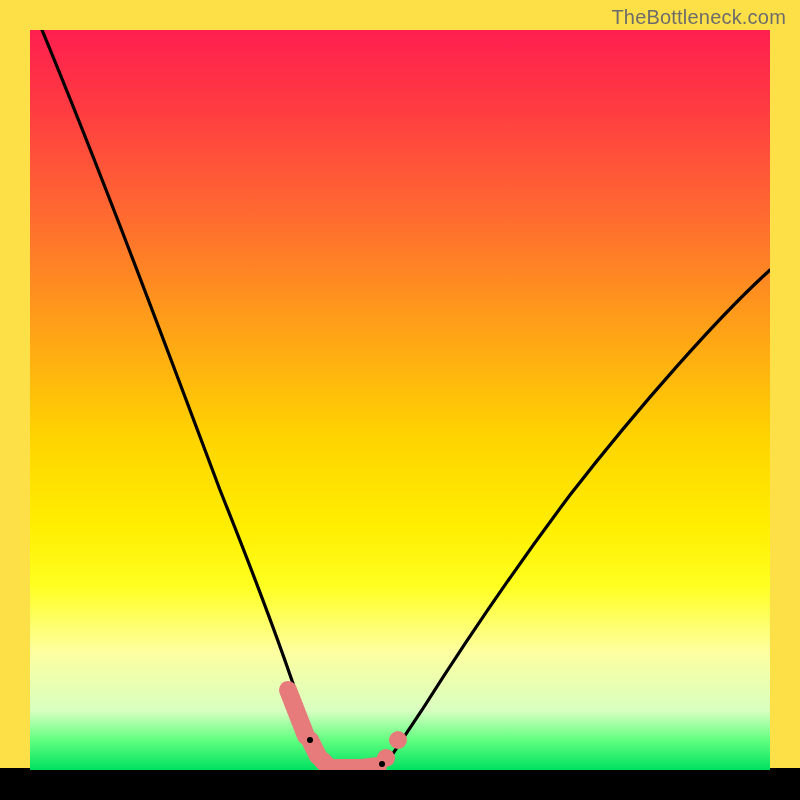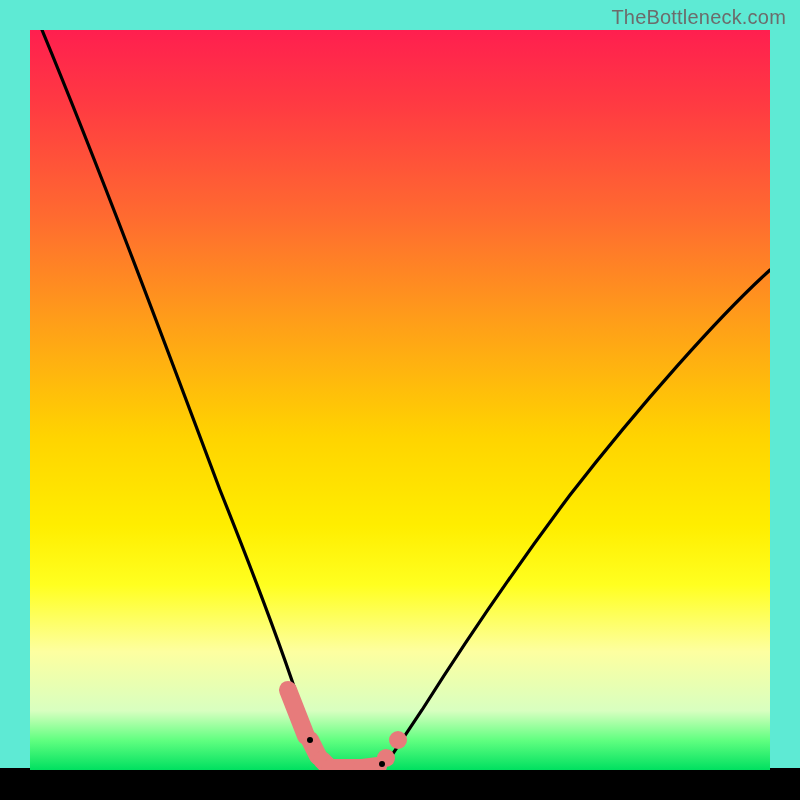--- a/index.html
+++ b/index.html
@@ -10,21 +10,21 @@
     background: #000;
     overflow: hidden;
     font-family: Arial, Helvetica, sans-serif;
   }
   .frame {
     position: absolute;
     top: 0;
     left: 0;
     width: 800px;
     height: 768px;
-    background: #5eead4;
+    background: #fde047;
   }
   .plot-area {
     position: absolute;
     top: 30px;
     left: 30px;
     width: 740px;
     height: 740px;
     overflow: hidden;
   }
   .gradient {

